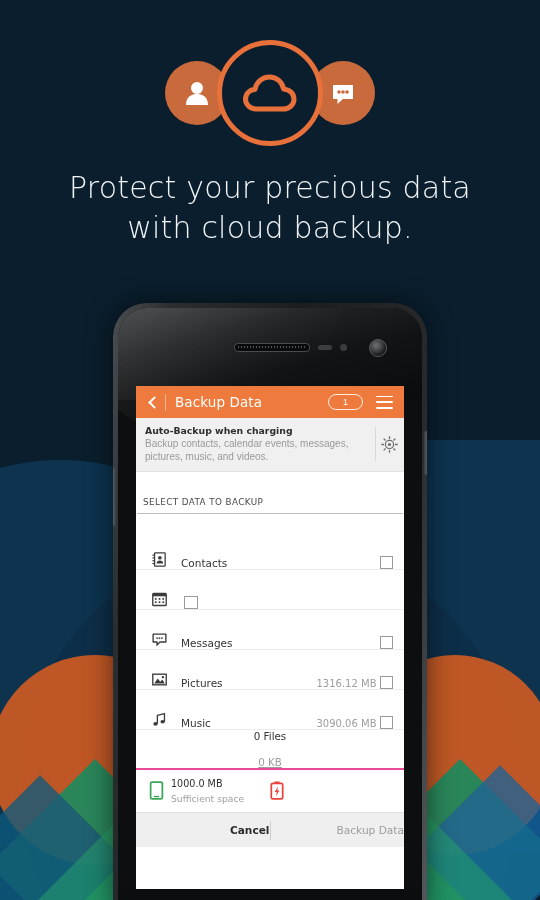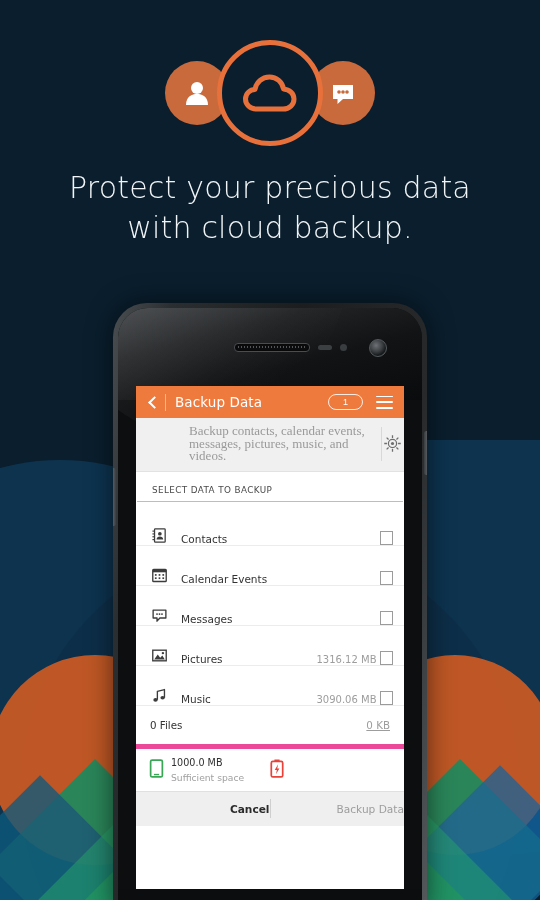--- a/index.html
+++ b/index.html
@@ -265,48 +265,47 @@
   }
   .auto-text { flex: 1 1 auto; padding-right: 6px; }
   .auto-title {
     font-size: 9.3px;
     font-weight: bold;
     color: #2e2e2e;
     margin-bottom: 2px;
     font-family: "DejaVu Sans", sans-serif;
   }
   .auto-sub {
-    font-size: 13px;
+    font-size: 10px;
     color: #9a9a9a;
     line-height: 12.5px;
-    font-family: Liberation Serif, serif;
-    margin-left: 44px;
+    font-family: Liberation Sans, sans-serif;
   }
   .banner-div {
     width: 1px;
     align-self: stretch;
     background: #d8d8d8;
     margin: 2px 0;
   }
   .gear-wrap {
     width: 42px;
     display: flex;
     align-items: center;
     justify-content: center;
     cursor: pointer;
   }
 
   
   .section-head {
-    padding: 9px 11px 6px 15px;
+    padding: 9px 11px 6px 6px;
     font-size: 8.8px;
     letter-spacing: 0.4px;
     color: #4a4a4a;
     border-bottom: 1.2px solid #bdbdbd;
-    margin: 4px 1px;
+    margin: 16px 1px;
     font-family: "DejaVu Sans", sans-serif;
   }
 
   
   .row {
     display: flex;
     align-items: flex-end;
     height: 39px;
     padding: 0 11px 0 14px;
     border-bottom: 1px solid #ececec;
@@ -341,21 +340,22 @@
     flex: 0 0 auto;
     cursor: pointer;
   }
 
   
   .total-row {
     display: flex;
     align-items: center;
     height: 38px;
     padding: 0 14px;
-    border-bottom: 5px solid #ec4899;
+    border-bottom: 2px solid #ec4899;
+    flex-direction: column;
   }
   .total-label {
     flex: 1 1 auto;
     font-size: 10.3px;
     color: #333;
     font-family: "DejaVu Sans", sans-serif;
   }
   .total-value {
     font-size: 10.3px;
     color: #9d9d9d;
@@ -503,20 +503,21 @@
         <div class="count-badge">1</div>
         <div class="hamburger">
           <i></i>
             <i></i>
             <i></i>
         </div>
       </div>
 
       <div class="auto-banner">
         <div class="auto-text">
+          <div class="auto-title">Auto-Backup when charging</div>
           <div class="auto-sub">Backup contacts, calendar events, messages, pictures, music, and videos.</div>
         </div>
         <div class="banner-div"></div>
         <div class="gear-wrap">
           <svg width="19" height="19" viewBox="0 0 24 24">
             <g stroke="#6e6e6e" stroke-width="1.6">
               <circle cx="12" cy="12" r="5.2" fill="none"></circle>
               <line x1="12" y1="1.6" x2="12" y2="5"></line>
               <line x1="12" y1="19" x2="12" y2="22.4"></line>
               <line x1="1.6" y1="12" x2="5" y2="12"></line>
@@ -560,21 +561,20 @@
             <g fill="#3c3c3c">
               <rect x="5.5" y="10" width="2.4" height="2.4"></rect>
               <rect x="10.8" y="10" width="2.4" height="2.4"></rect>
               <rect x="16.1" y="10" width="2.4" height="2.4"></rect>
               <rect x="5.5" y="14.6" width="2.4" height="2.4"></rect>
               <rect x="10.8" y="14.6" width="2.4" height="2.4"></rect>
               <rect x="16.1" y="14.6" width="2.4" height="2.4"></rect>
             </g>
           </svg>
         </div>
-        <div class="row-label">Calendar Events</div>
         <div class="row-size"></div>
         <div class="checkbox"></div>
       </div>
 
       <div class="row">
         <div class="row-icon">
           <svg width="17" height="17" viewBox="0 0 24 24">
             <path d="M3 4.5 H21 V15.5 H12.5 L8.5 20 V15.5 H3 Z" fill="none" stroke="#3c3c3c" stroke-width="1.9" stroke-linejoin="round"></path>
             <circle cx="8.5" cy="10" r="1.3" fill="#3c3c3c"></circle>
             <circle cx="12" cy="10" r="1.3" fill="#3c3c3c"></circle>

